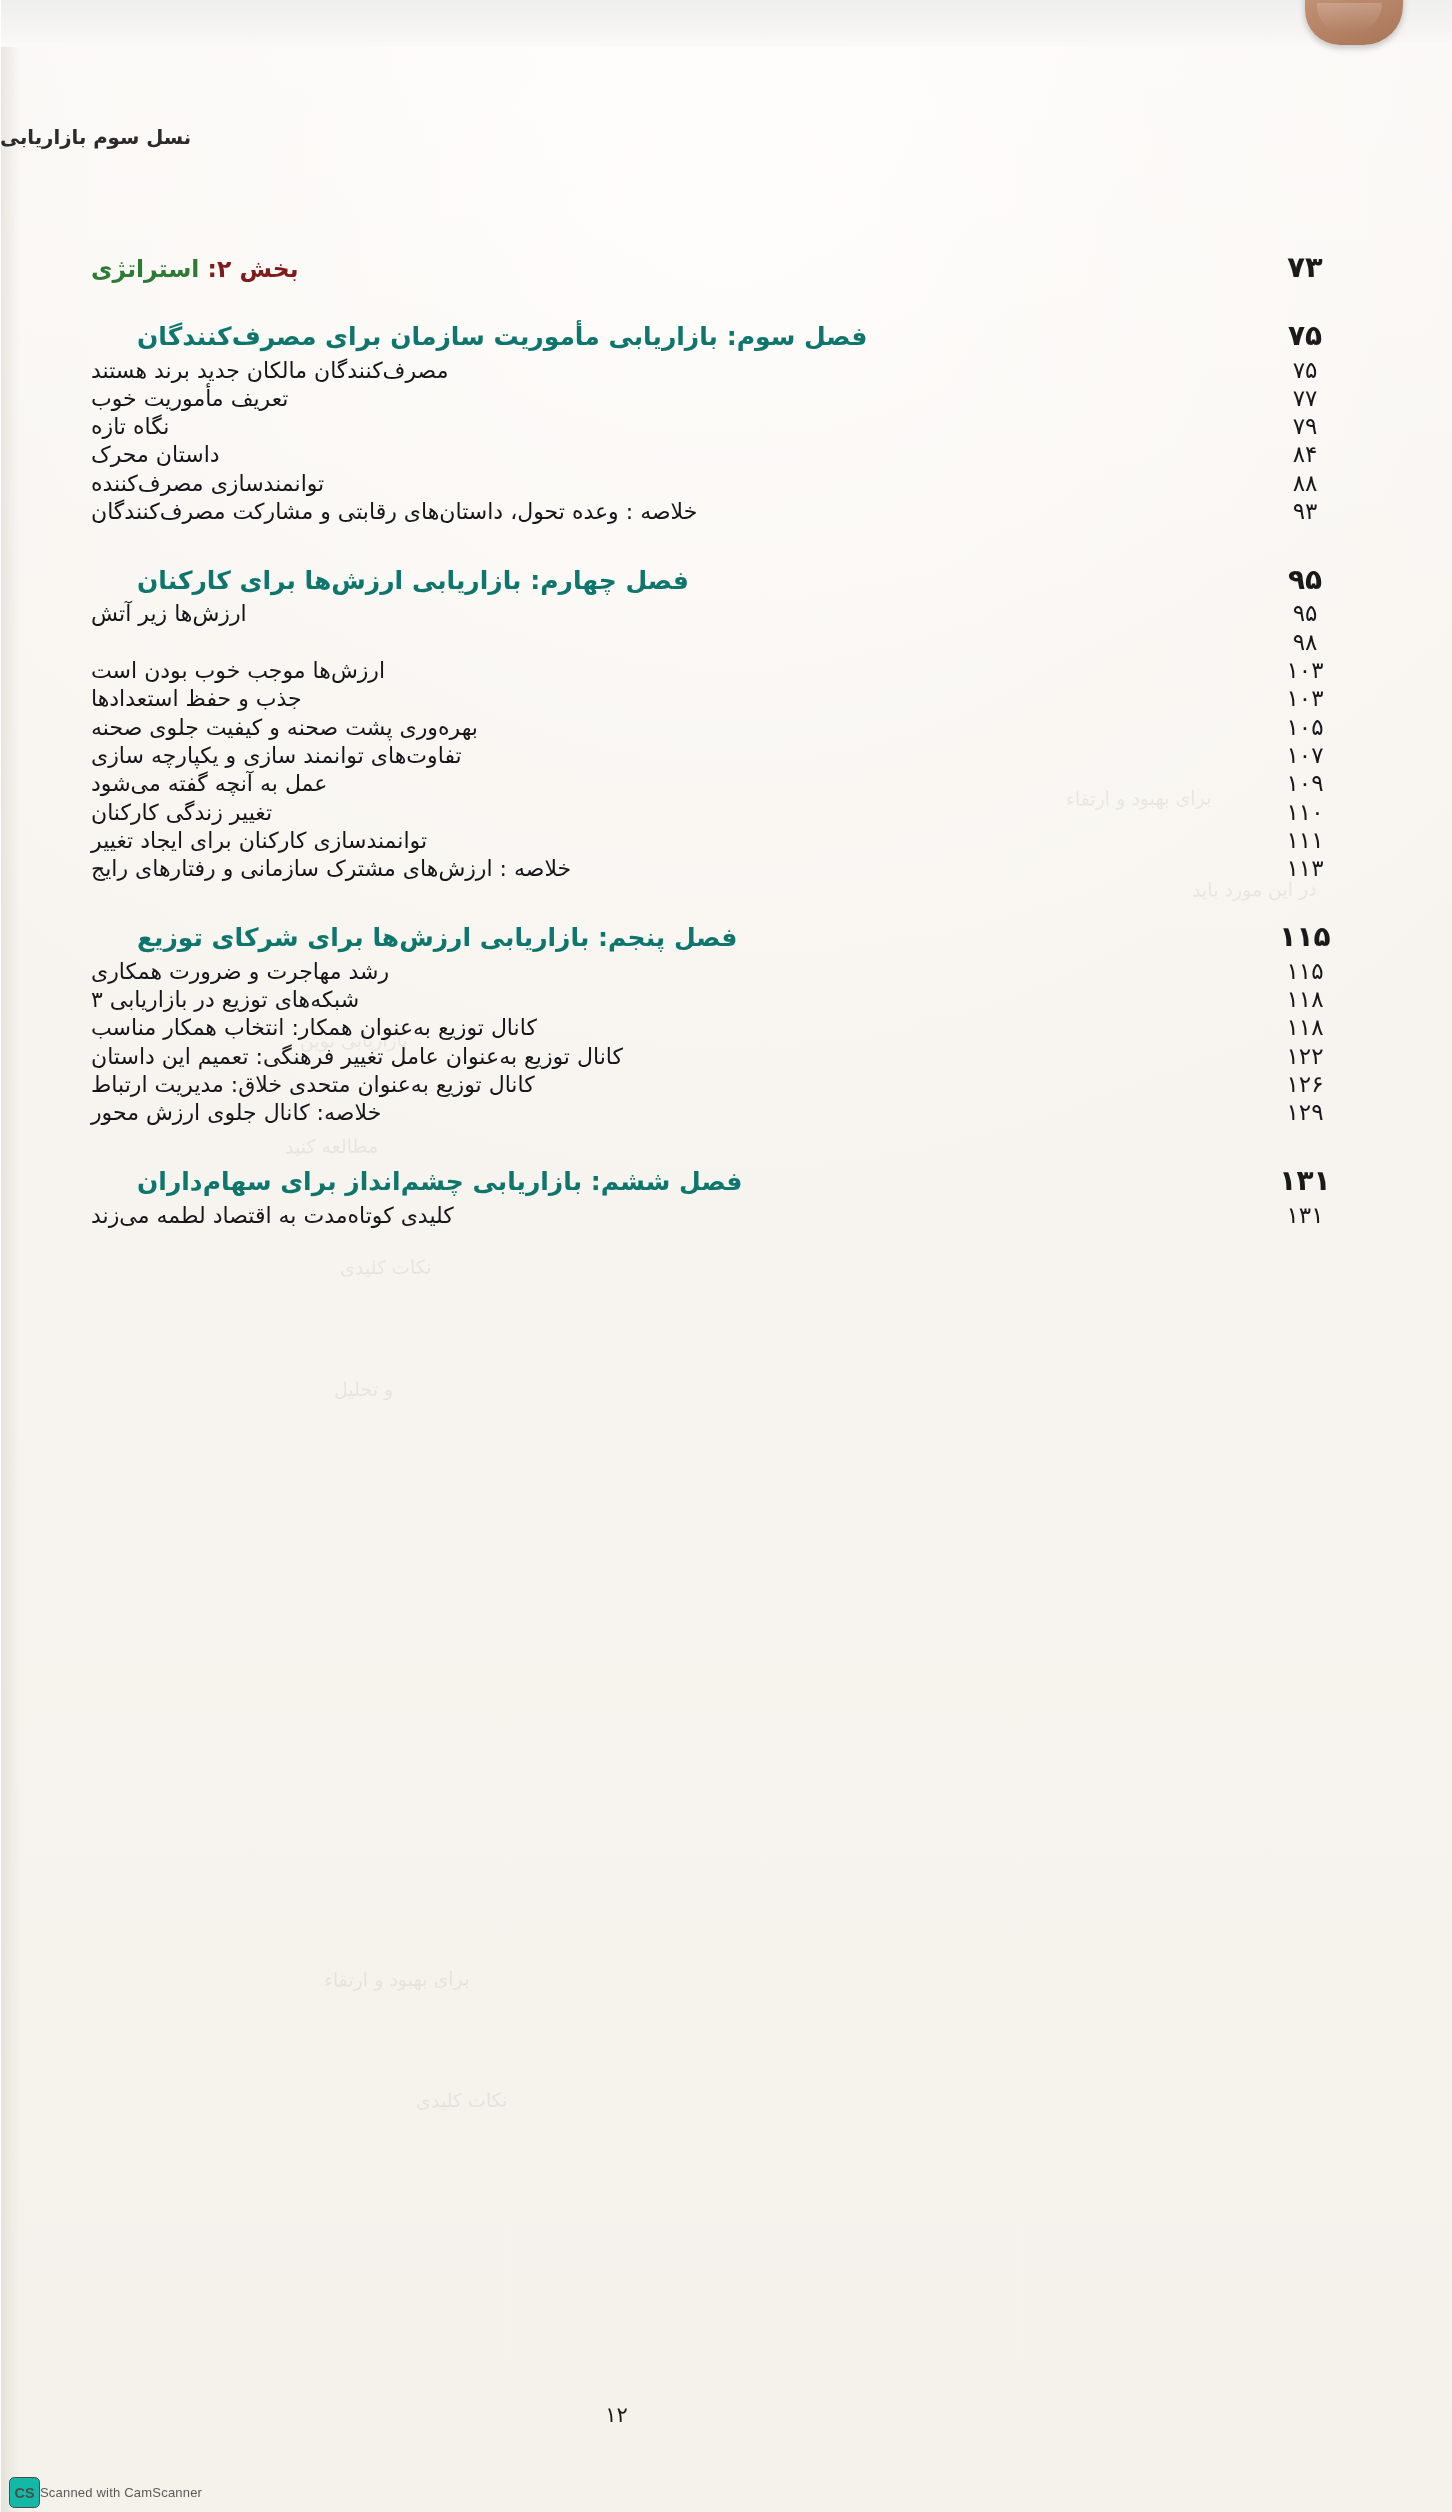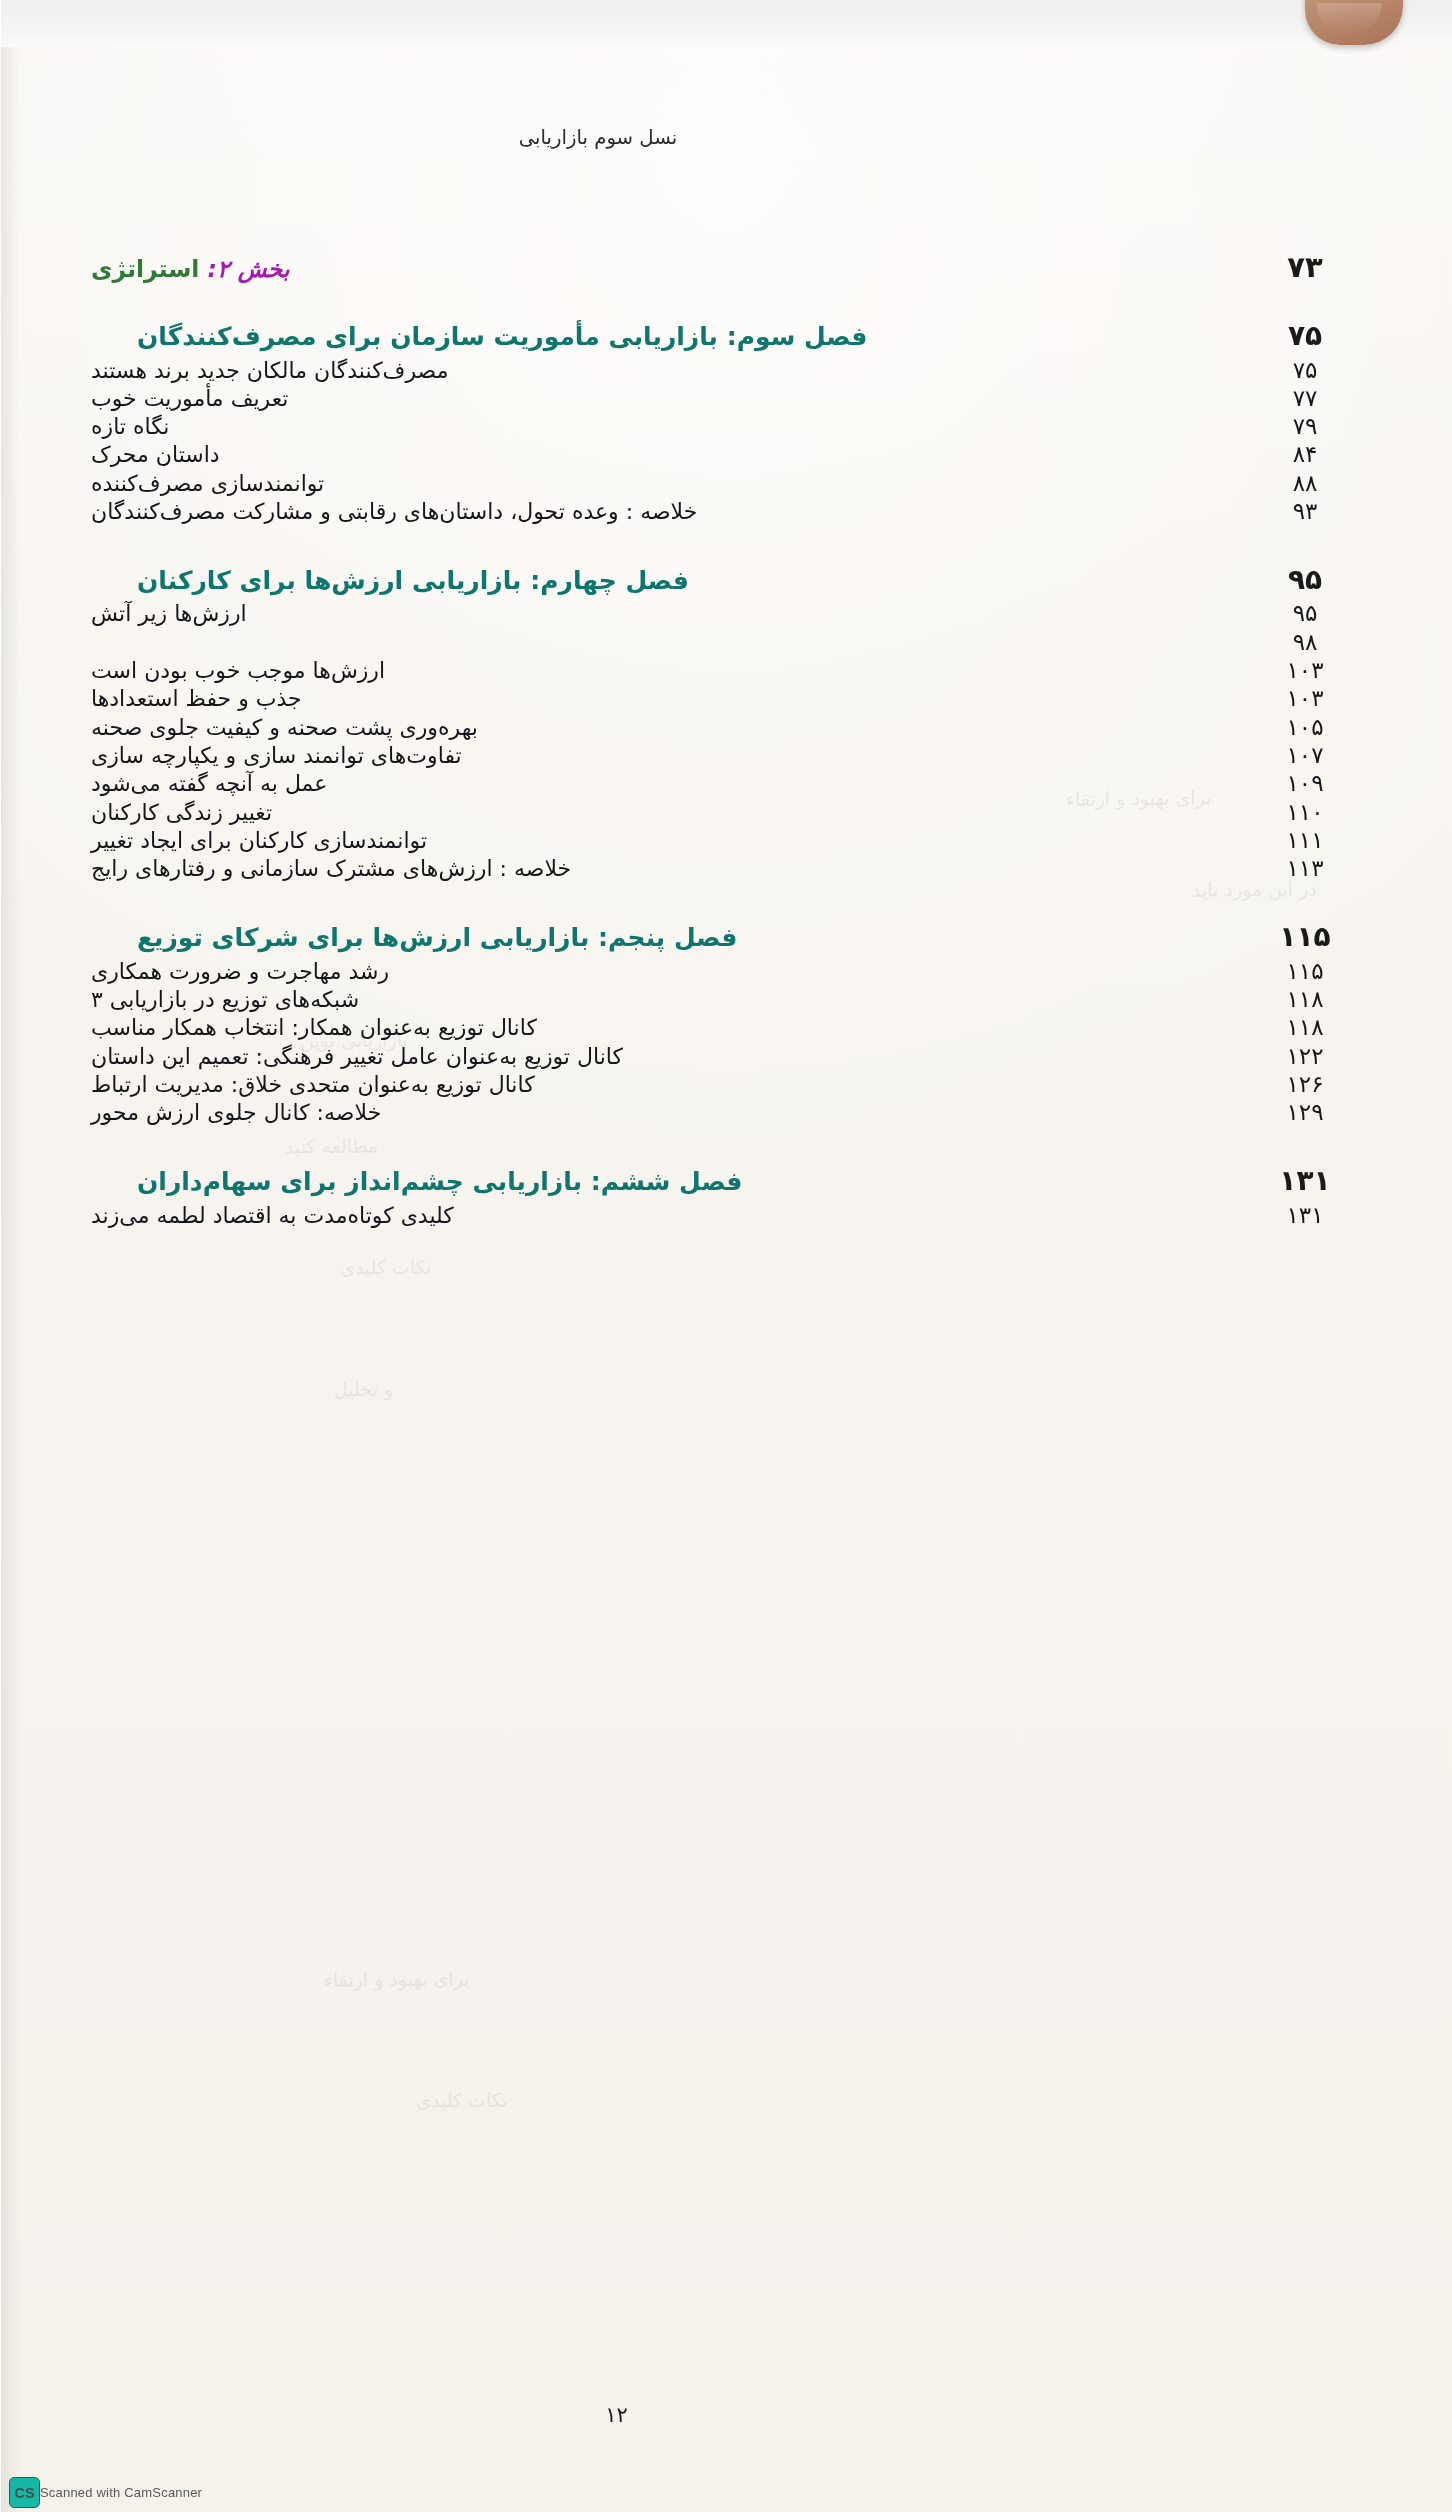--- a/index.html
+++ b/index.html
@@ -69,26 +69,27 @@
     border-radius: 0 0 30px 27px;
     background: linear-gradient(180deg, rgba(255,255,255,0.18), rgba(255,255,255,0));
   }
 
   
   #running-head {
     position: absolute;
     top: 126px;
     right: 0;
     width: 100%;
-    text-align: center;
+    text-align: left;
     padding-right: 257px;
     box-sizing: border-box;
     font-size: 19.7px;
     color: #2b2b2b;
     letter-spacing: 0.4px;
+    font-weight: bold;
   }
 
   
   #toc {
     position: absolute;
     top: 250px;
     right: 91px;
     left: 91px;
   }
 
@@ -111,21 +112,21 @@
     color: #1a1a1a;
     direction: ltr;
   }
 
   
   .part-row { margin-bottom: 35px; }
   .part-row .title {
     font-size: 23.5px;
     font-weight: bold;
   }
-  .part-row .part-label { color: #a21caf; font-style: italic; }
+  .part-row .part-label { color: #7f1d1d; }
   .part-row .part-name { color: #2f7a34; }
   .part-row .page {
     font-size: 29px;
     font-weight: bold;
     color: #1a1a1a;
   }
 
   
   .chapter-row { margin-bottom: 4.5px; }
   .chapter-row .title {

